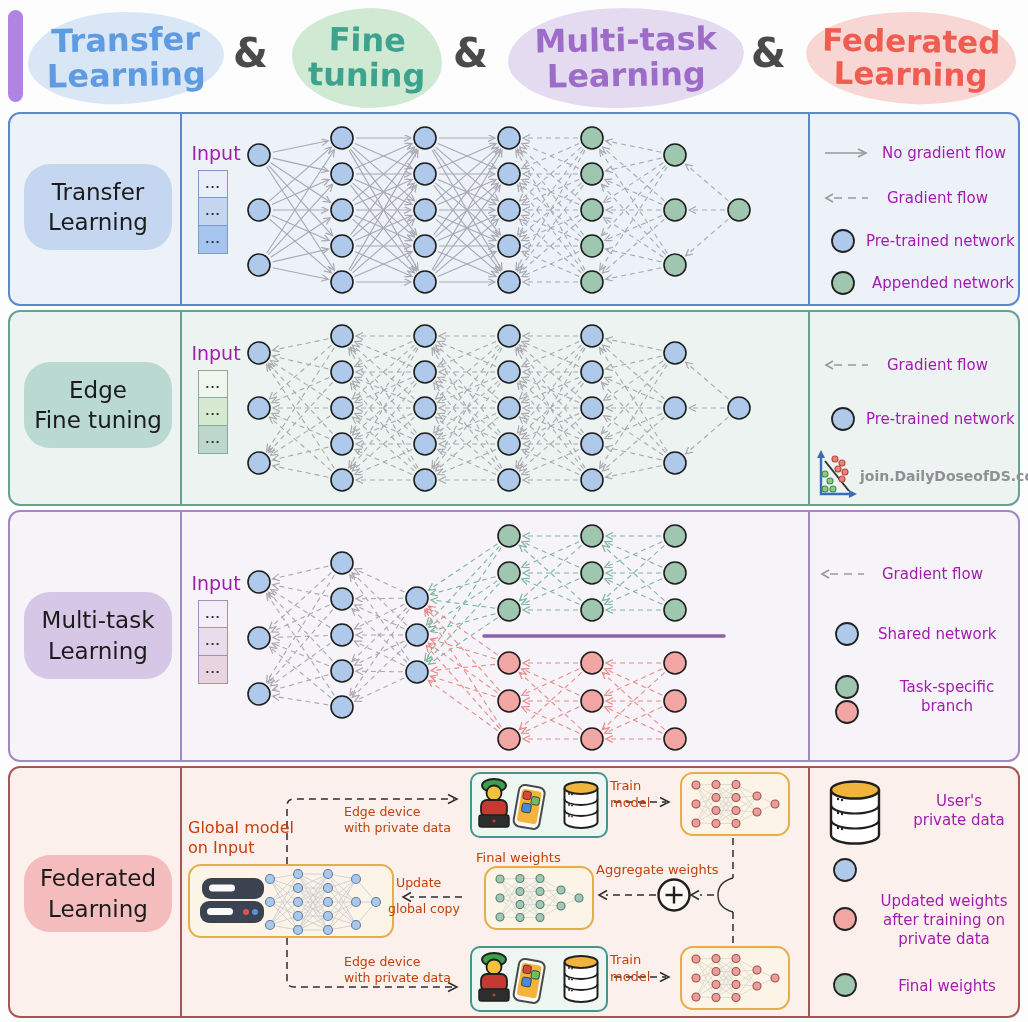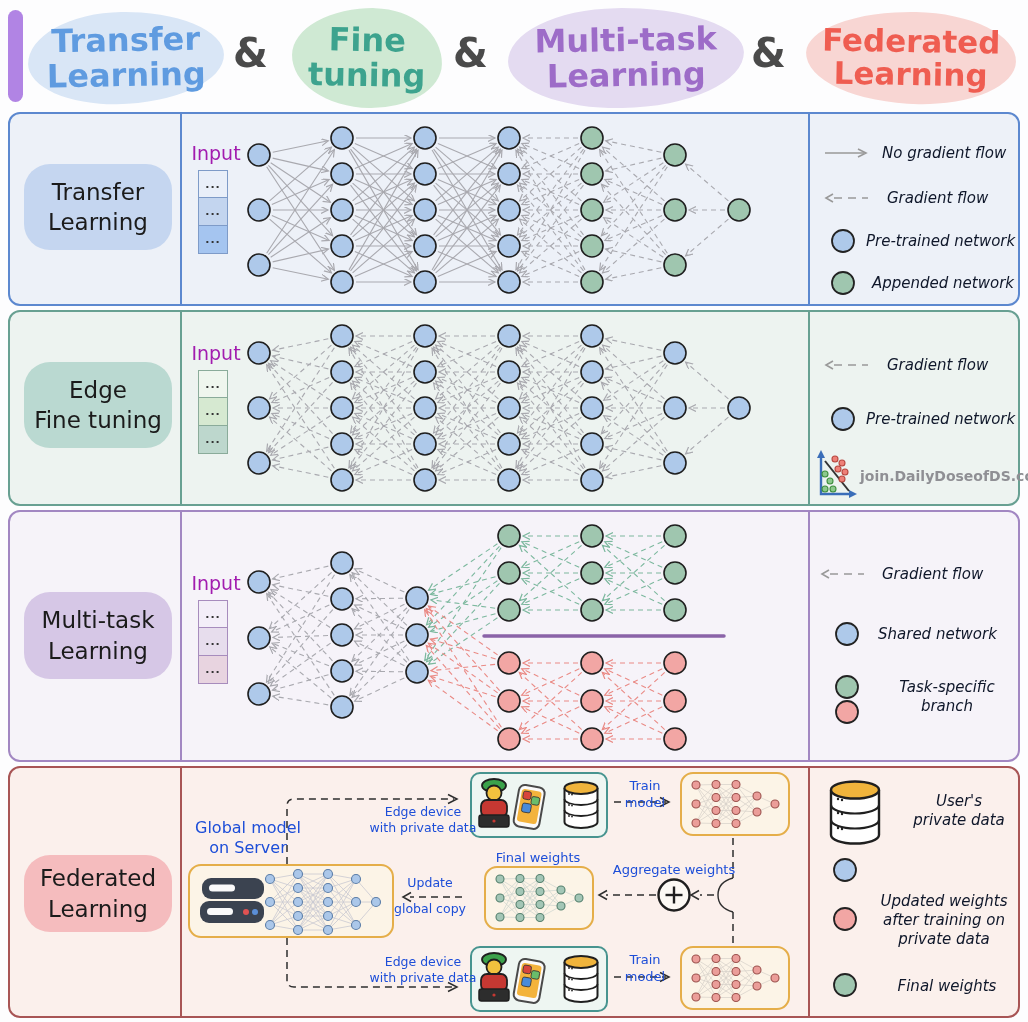--- a/index.html
+++ b/index.html
@@ -47,28 +47,28 @@
   .stack-blue  .cell:nth-child(1){background:#e9eff9;} .stack-blue .cell:nth-child(2){background:#c3d5ef; border-top:none;}
   .stack-blue  .cell:nth-child(3){background:#a5c5f0; border-top:none;}
   .stack-green .cell { border:1.5px solid #8aab9a; }
   .stack-green .cell:nth-child(1){background:#eff6ee;} .stack-green .cell:nth-child(2){background:#d6e9d1; border-top:none;}
   .stack-green .cell:nth-child(3){background:#bdd7cd; border-top:none;}
   .stack-purple .cell { border:1.5px solid #a78cbd; }
   .stack-purple .cell:nth-child(1){background:#f3eef8;} .stack-purple .cell:nth-child(2){background:#e7dded; border-top:none;}
   .stack-purple .cell:nth-child(3){background:#e8d4e0; border-top:none;}
 
   
-  .lg-label { position:absolute; font-size:15px; color:#0f172a; white-space:nowrap;font-style:italic; }
+  .lg-label { position:absolute; font-size:15px; color:#a21caf; white-space:nowrap; }
   .lg-label.multi { white-space:pre-line; text-align:center; line-height:1.25; }
   .lg-arrow { position:absolute; width:52px; height:16px; }
   .lg-dot { position:absolute; width:26px; height:26px; }
   .lg-dot circle { stroke:#222; stroke-width:1.8; }
 
   
-  .fed-text { position:absolute; color:#1d4ed8; text-align:center; white-space:pre-line; line-height:1.28; }
+  .fed-text { position:absolute; color:#c2410c; text-align:left; white-space:pre-line; line-height:1.28; }
   .ybox { position:absolute; border:2px solid #e5ae49; border-radius:13px; background:#fcf4e7; }
   .tbox { position:absolute; border:2.2px solid #47948f; border-radius:10px; background:#eef6f2;
           display:flex; align-items:center; justify-content:center; }
   .dash  { stroke:#2e2e2e; stroke-width:1.5; fill:none; stroke-dasharray:7 5; }
   .chev  { stroke:#2e2e2e; stroke-width:1.5; fill:none; }
   .brace { stroke:#2e2e2e; stroke-width:1.4; fill:none; }
   .mini-svg { position:absolute; }
   .brand-text { position:absolute; font-size:14px; font-weight:bold; color:#8f8f94; }
 </style>
 </head>
@@ -664,21 +664,21 @@
       <path class="chev" d="M597 122.5 L589 127 L597 131.5"></path>
       <line class="dash" x1="452" y1="129" x2="400" y2="129"></line>
       <path class="chev" d="M401 124.5 L393 129 L401 133.5"></path>
     </svg>
     <div class="vdiv dl"></div>
     <div class="vdiv dr"></div>
     <div class="pill">Federated
 Learning</div>
 
     <div class="fed-text" style="left:178px; top:50px; width:120px; font-size:16px;">Global model
-on Server</div>
+on Input</div>
     <div class="ybox" style="left:178px; top:96px; width:206px; height:74px;">
       <svg style="position:absolute; left:8px; top:8px; width:72px; height:58px;" viewBox="0 0 72 58">
         <rect x="4" y="4" width="62" height="21" rx="9" fill="#3b4350"></rect>
         <rect x="11" y="10.5" width="26" height="7" rx="3.5" fill="#fafafa"></rect>
         <rect x="2" y="27" width="64" height="22" rx="9" fill="#3b4350"></rect>
         <rect x="9" y="34" width="26" height="7" rx="3.5" fill="#fafafa"></rect>
         <circle cx="48" cy="38" r="3" fill="#e05252"></circle>
         <circle cx="57" cy="38" r="3" fill="#5b8fd8"></circle>
       </svg>
       <svg id="net-server" class="mini-svg" style="left:72px; top:0; width:130px; height:70px;" viewBox="0 0 130 70">

